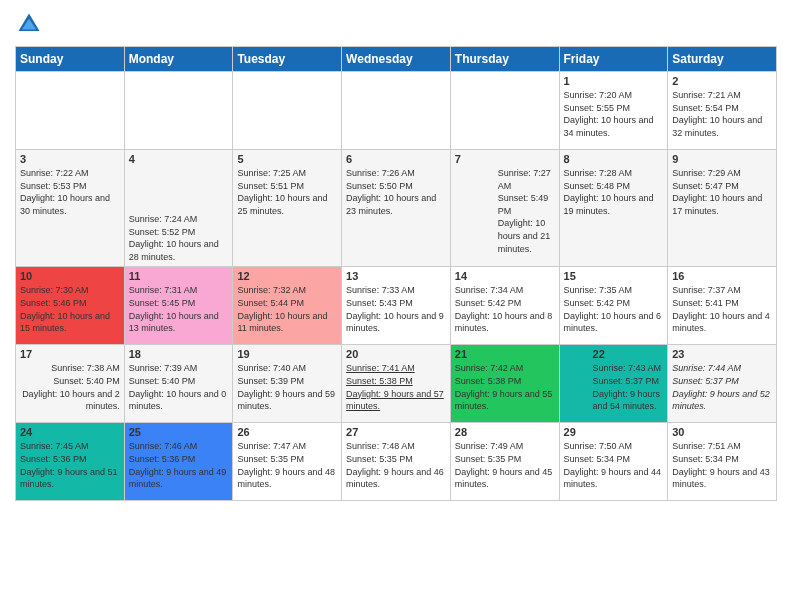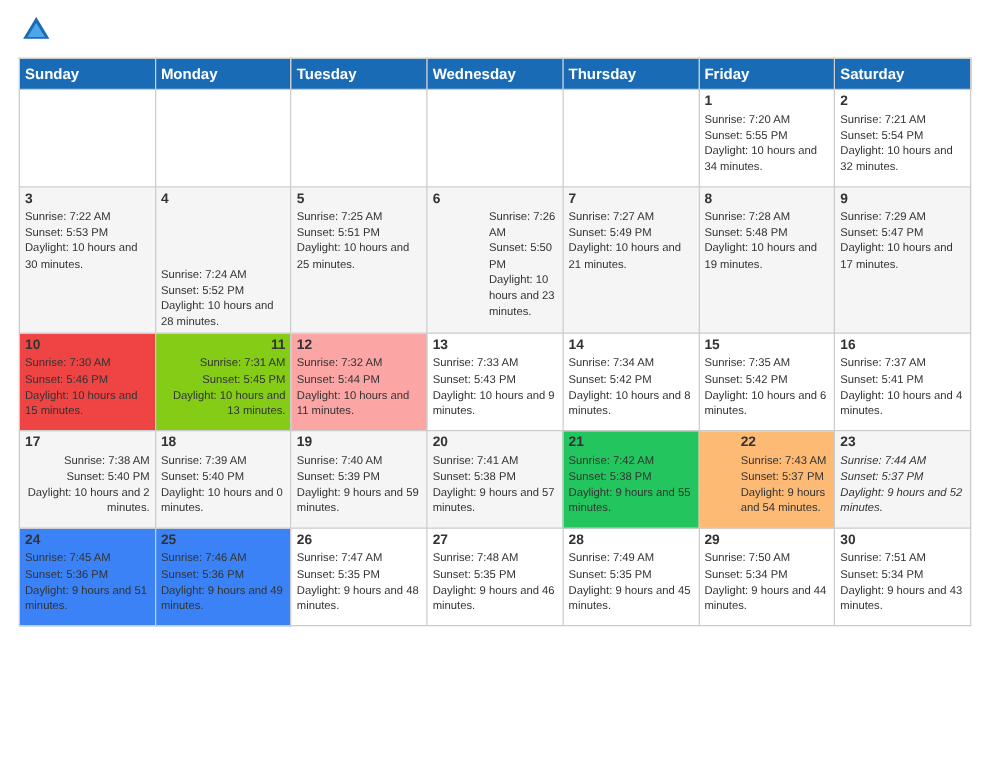--- a/index.html
+++ b/index.html
@@ -163,27 +163,27 @@
 Daylight: 10 hours and 28 minutes.</div>
           </td>
           <td style="background: rgb(245, 245, 245);">
             <span class="day-num">5</span>
             <div class="day-info" style="white-space: pre-line;">Sunrise: 7:25 AM
 Sunset: 5:51 PM
 Daylight: 10 hours and 25 minutes.</div>
           </td>
           <td style="background: rgb(245, 245, 245);">
             <span class="day-num">6</span>
-            <div class="day-info" style="white-space: pre-line; margin-left: 45px;">Sunrise: 7:26 AM
+            <div class="day-info" style="white-space: pre-line;">Sunrise: 7:26 AM
 Sunset: 5:50 PM
 Daylight: 10 hours and 23 minutes.</div>
           </td>
           <td style="background: rgb(245, 245, 245);">
             <span class="day-num">7</span>
-            <div class="day-info" style="white-space: pre-line;">Sunrise: 7:27 AM
+            <div class="day-info" style="white-space: pre-line; margin-left: 43px;">Sunrise: 7:27 AM
 Sunset: 5:49 PM
 Daylight: 10 hours and 21 minutes.</div>
           </td>
           <td style="background: rgb(245, 245, 245);">
             <span class="day-num">8</span>
             <div class="day-info" style="white-space: pre-line;">Sunrise: 7:28 AM
 Sunset: 5:48 PM
 Daylight: 10 hours and 19 minutes.</div>
           </td>
           <td style="background: rgb(245, 245, 245);">
@@ -193,21 +193,21 @@
 Daylight: 10 hours and 17 minutes.</div>
           </td>
         </tr>
         <tr>
           <td style="background: #ef4444;">
             <span class="day-num">10</span>
             <div class="day-info" style="white-space: pre-line;">Sunrise: 7:30 AM
 Sunset: 5:46 PM
 Daylight: 10 hours and 15 minutes.</div>
           </td>
-          <td style="background: #84cc16; text-align: right;">
+          <td style="background: #f9a8d4;">
             <span class="day-num">11</span>
             <div class="day-info" style="white-space: pre-line;">Sunrise: 7:31 AM
 Sunset: 5:45 PM
 Daylight: 10 hours and 13 minutes.</div>
           </td>
           <td style="background: #fca5a5;">
             <span class="day-num">12</span>
             <div class="day-info" style="white-space: pre-line;">Sunrise: 7:32 AM
 Sunset: 5:44 PM
 Daylight: 10 hours and 11 minutes.</div>
@@ -251,45 +251,45 @@
 Daylight: 10 hours and 0 minutes.</div>
           </td>
           <td style="background: rgb(245, 245, 245);">
             <span class="day-num">19</span>
             <div class="day-info" style="white-space: pre-line;">Sunrise: 7:40 AM
 Sunset: 5:39 PM
 Daylight: 9 hours and 59 minutes.</div>
           </td>
           <td style="background: rgb(245, 245, 245);">
             <span class="day-num">20</span>
-            <div class="day-info" style="white-space: pre-line;">Sunrise: 7:41 AM
+            <div class="day-info" style="white-space: pre-line; text-decoration: underline;">Sunrise: 7:41 AM
 Sunset: 5:38 PM
 Daylight: 9 hours and 57 minutes.</div>
           </td>
           <td style="background: #22c55e;">
             <span class="day-num">21</span>
             <div class="day-info" style="white-space: pre-line;">Sunrise: 7:42 AM
 Sunset: 5:38 PM
 Daylight: 9 hours and 55 minutes.</div>
           </td>
-          <td style="background: #fdba74; padding-left: 33px;">
+          <td style="background: #14b8a6; padding-left: 33px;">
             <span class="day-num">22</span>
             <div class="day-info" style="white-space: pre-line;">Sunrise: 7:43 AM
 Sunset: 5:37 PM
 Daylight: 9 hours and 54 minutes.</div>
           </td>
           <td style="background: rgb(245, 245, 245);">
             <span class="day-num">23</span>
             <div class="day-info" style="white-space: pre-line; font-style: italic;">Sunrise: 7:44 AM
 Sunset: 5:37 PM
 Daylight: 9 hours and 52 minutes.</div>
           </td>
         </tr>
         <tr>
-          <td style="background: #3b82f6;">
+          <td style="background: #14b8a6;">
             <span class="day-num">24</span>
             <div class="day-info" style="white-space: pre-line;">Sunrise: 7:45 AM
 Sunset: 5:36 PM
 Daylight: 9 hours and 51 minutes.</div>
           </td>
           <td style="background: #3b82f6;">
             <span class="day-num">25</span>
             <div class="day-info" style="white-space: pre-line;">Sunrise: 7:46 AM
 Sunset: 5:36 PM
 Daylight: 9 hours and 49 minutes.</div>

